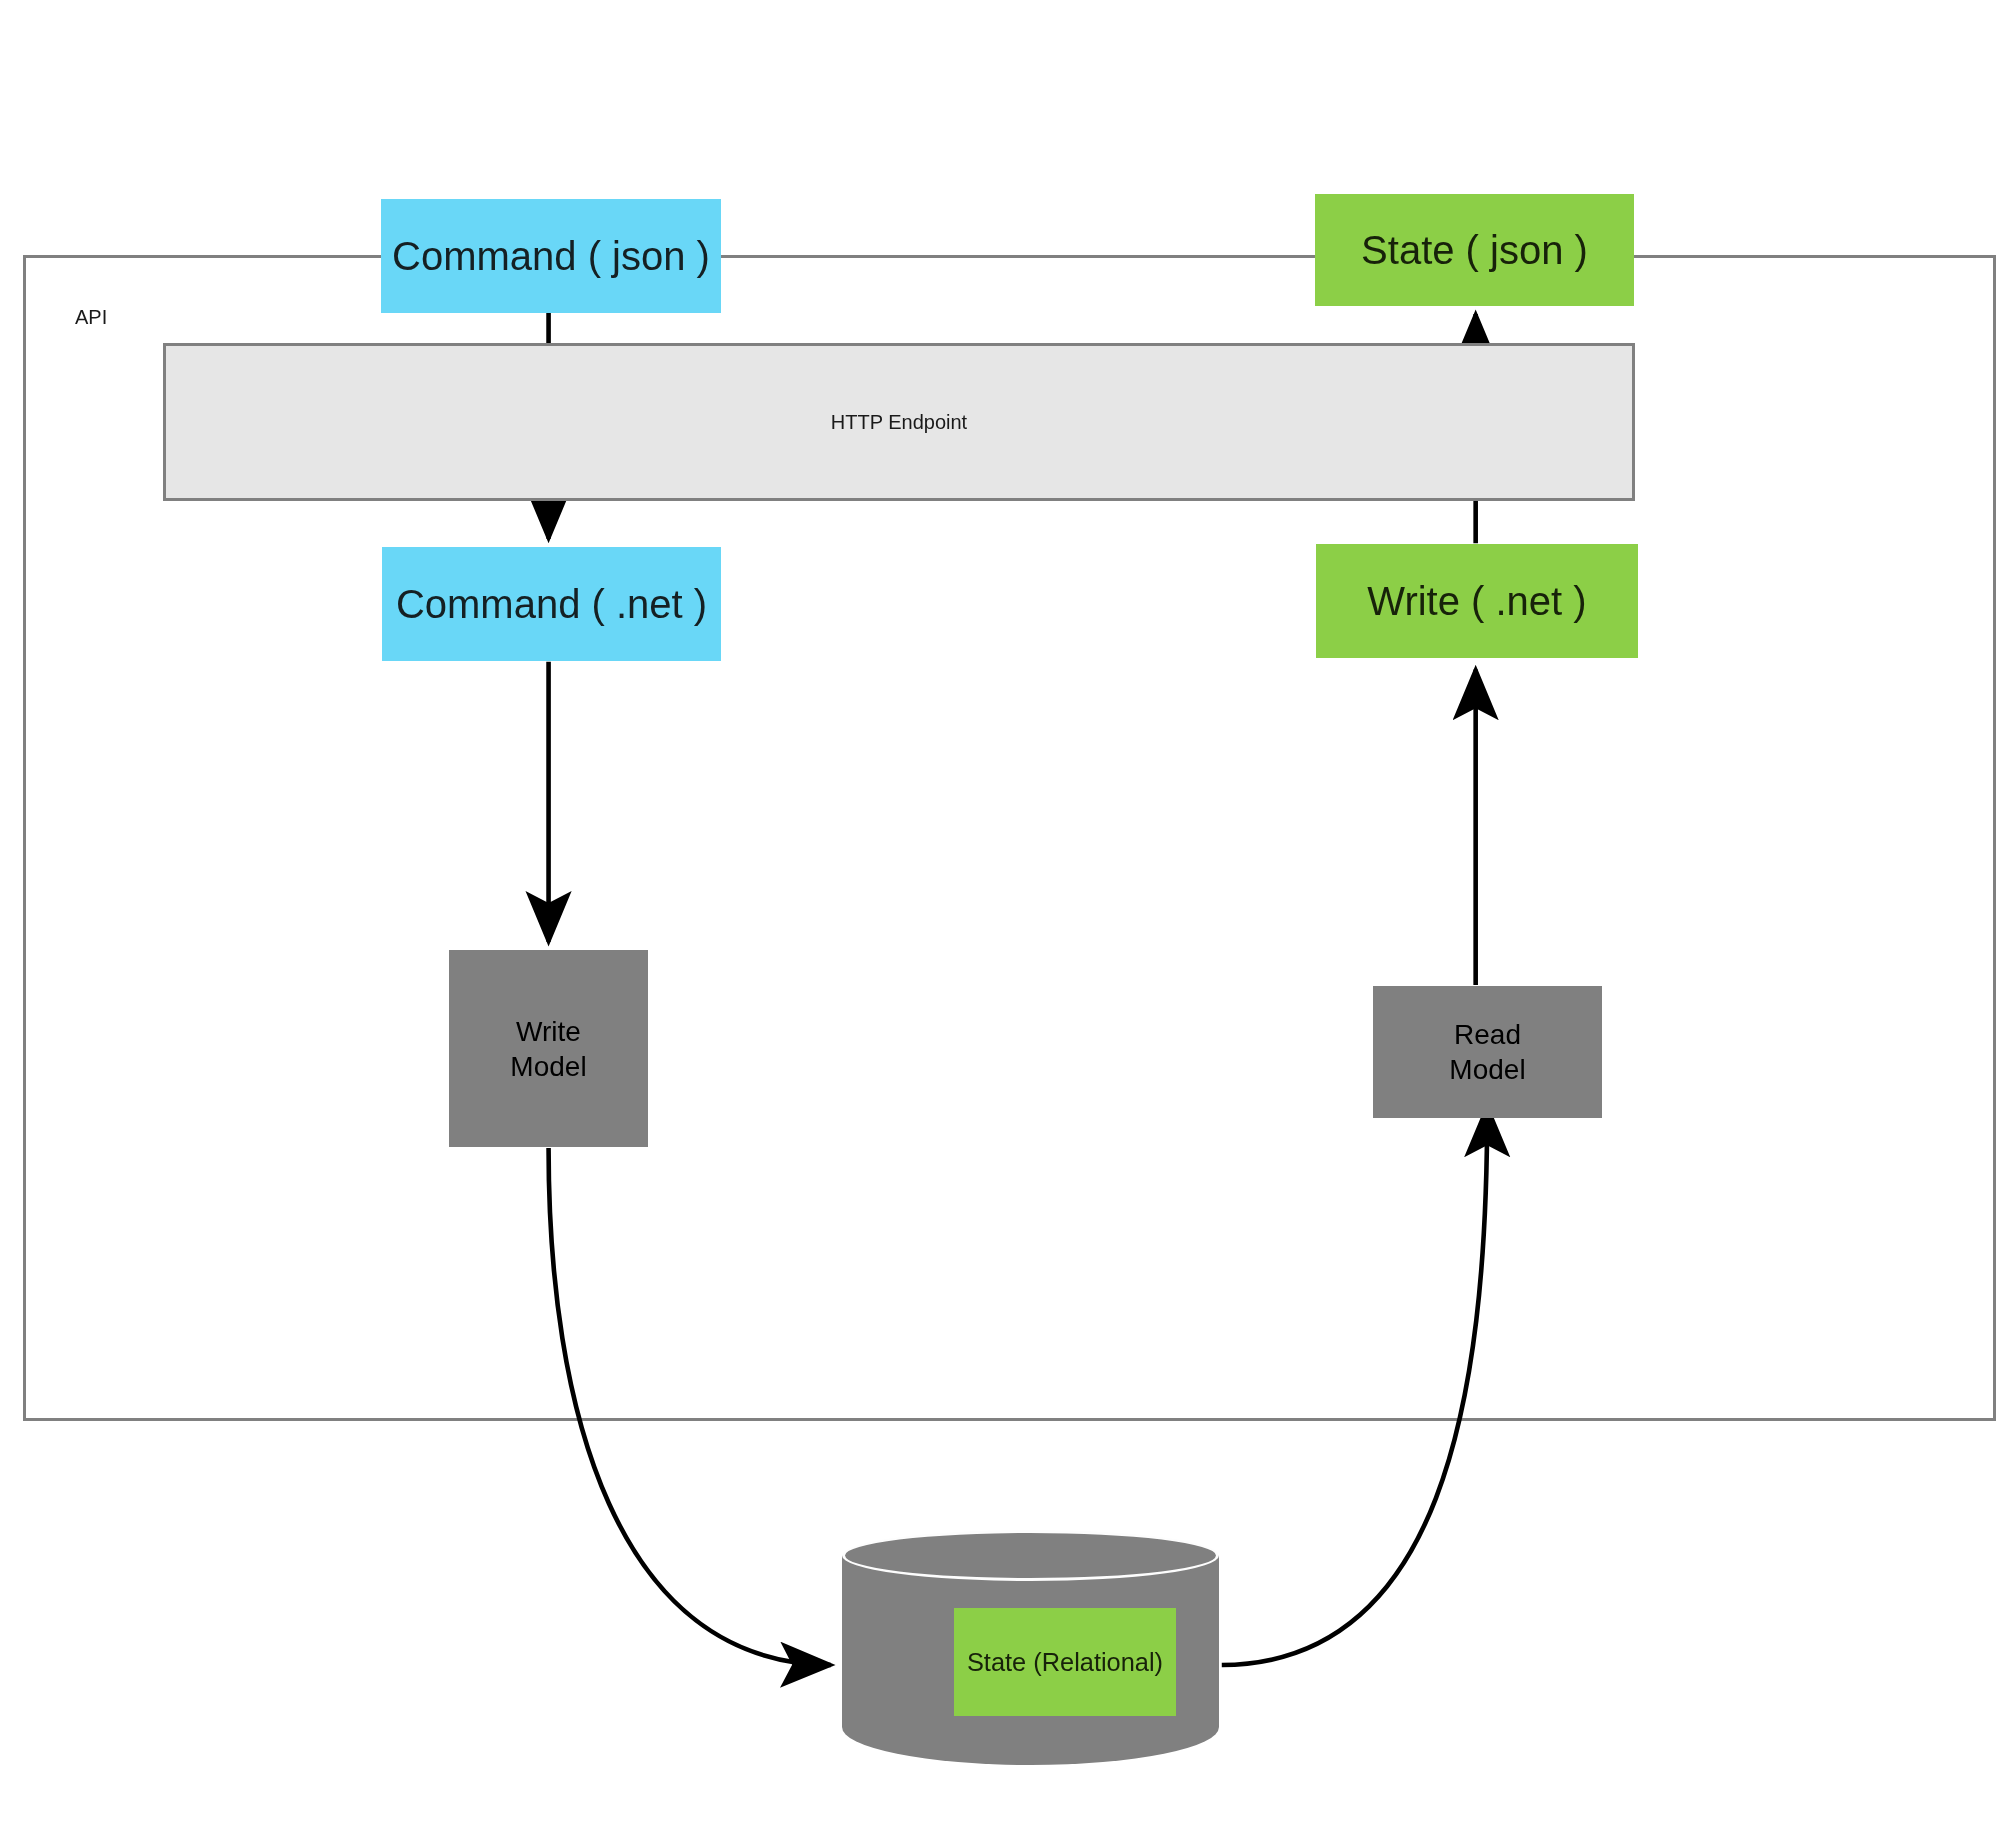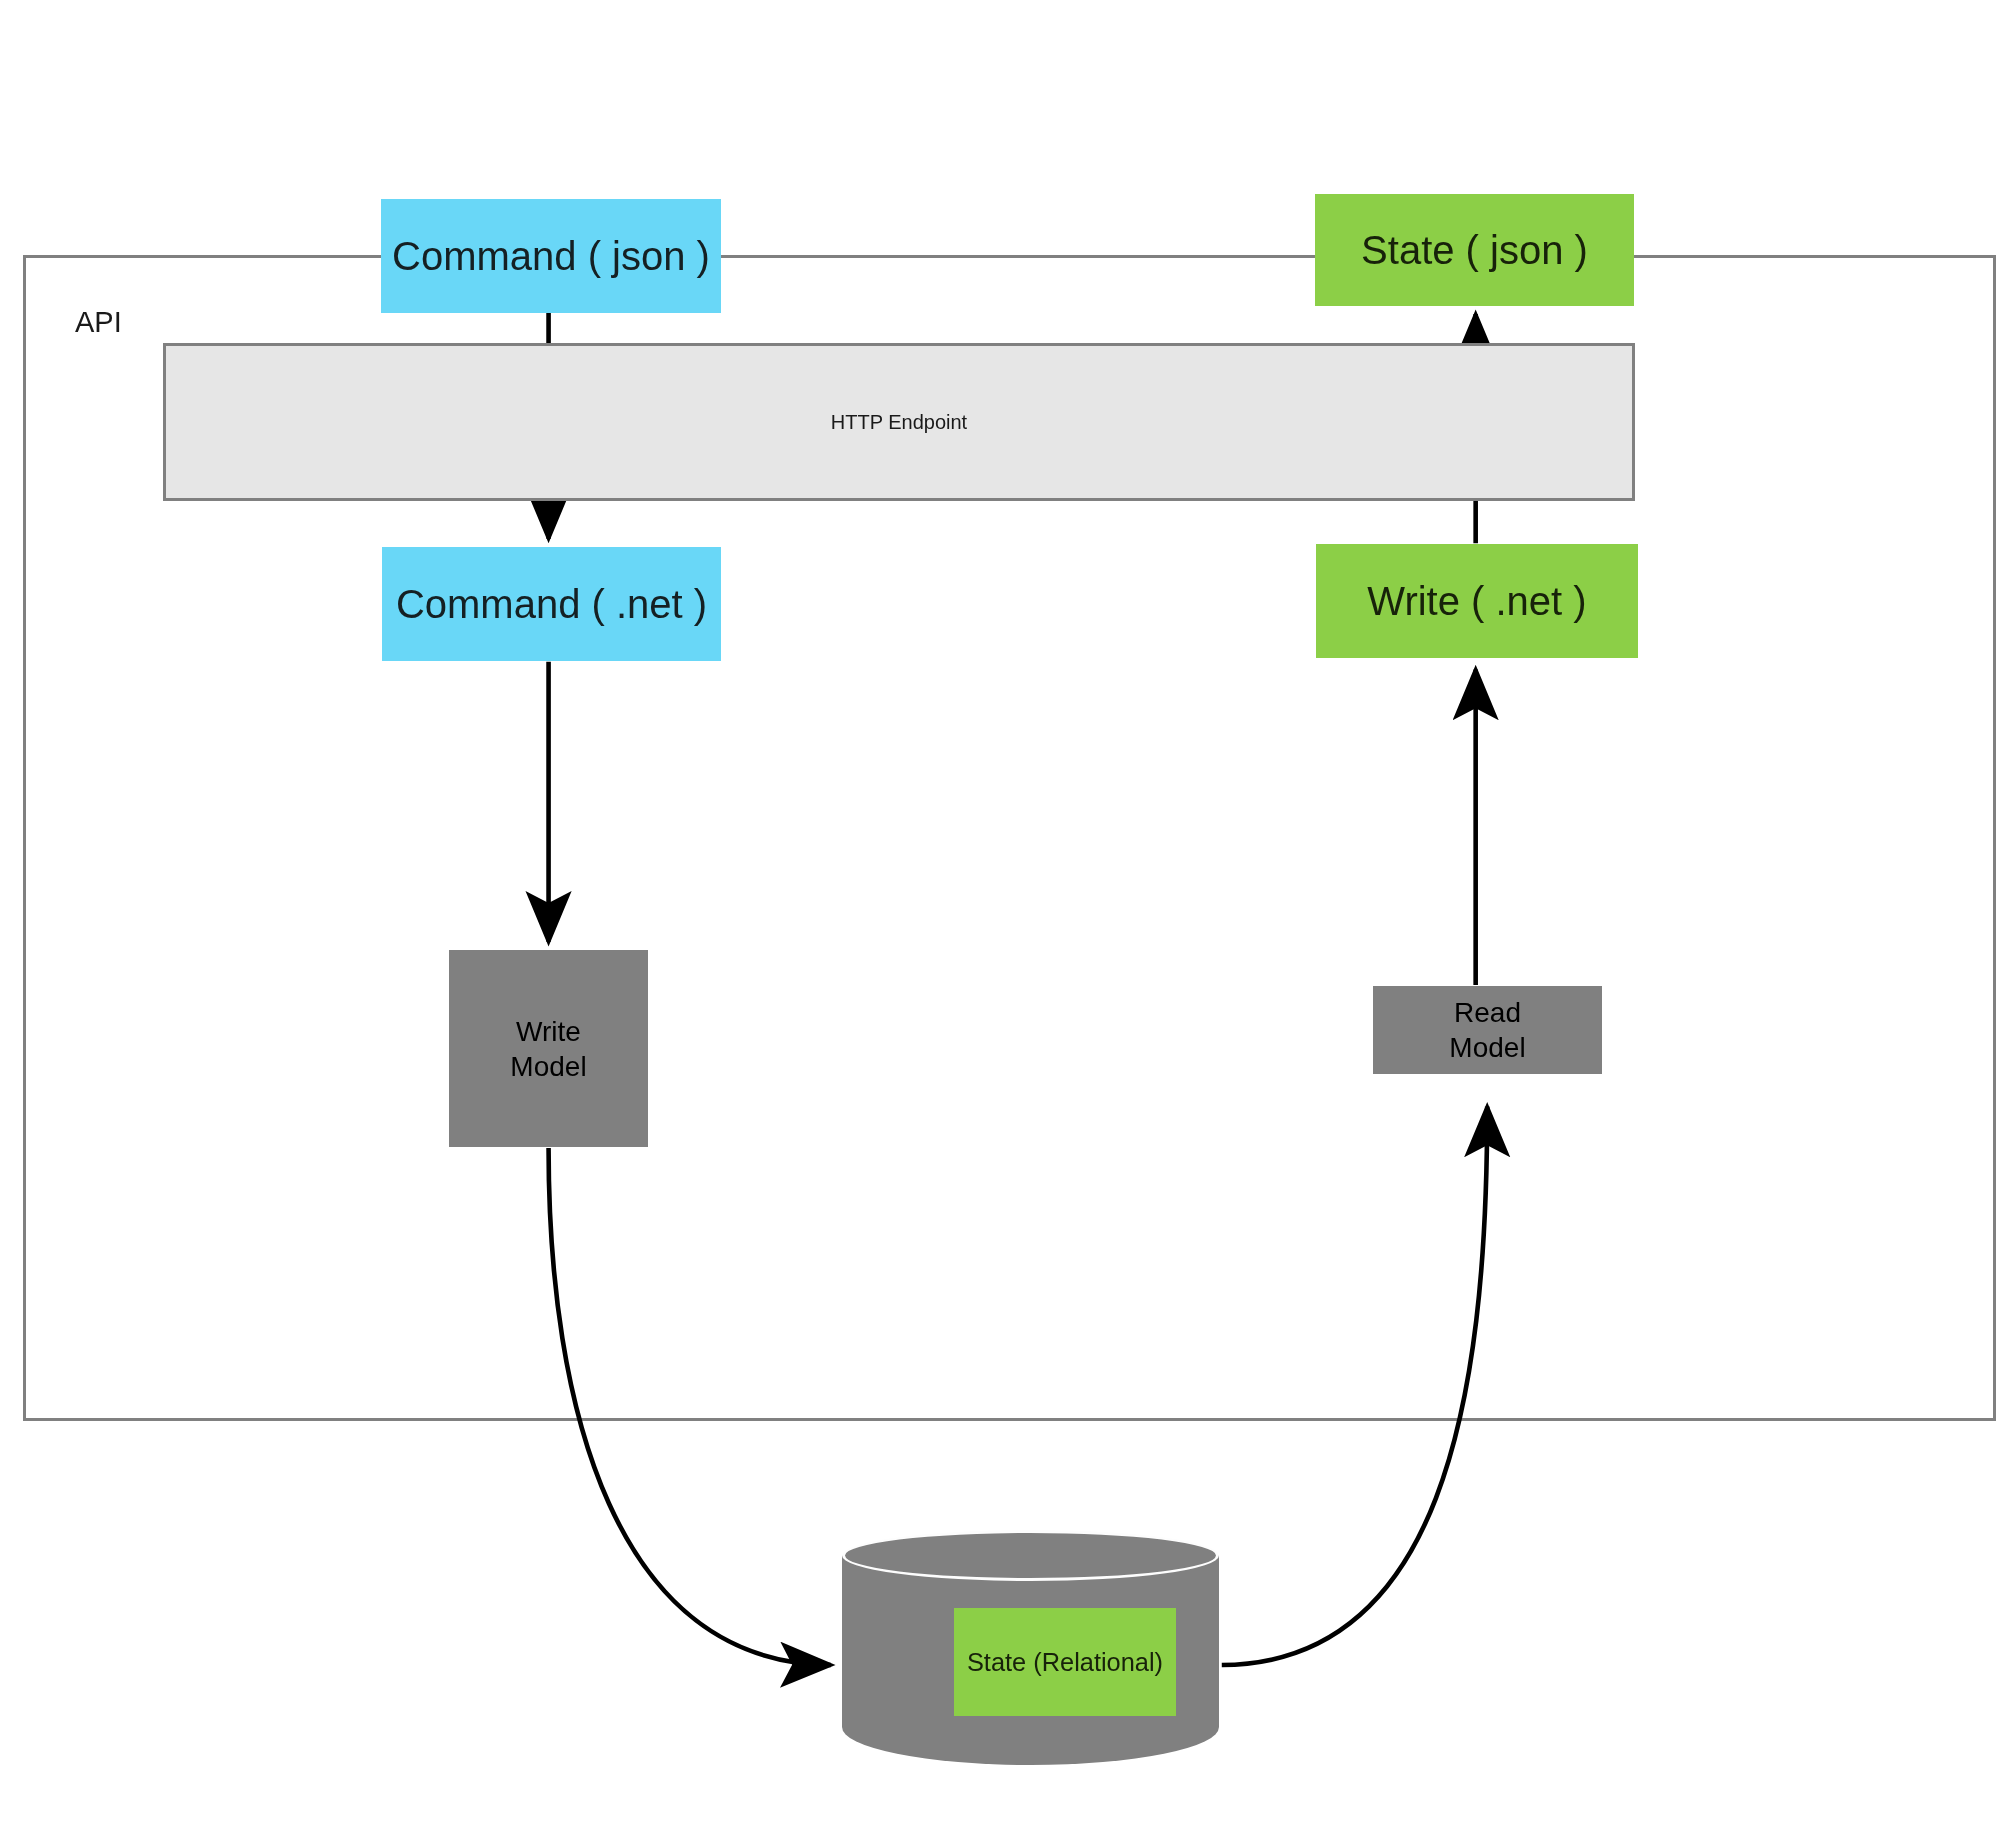--- a/index.html
+++ b/index.html
@@ -43,21 +43,21 @@
     width: 1973px;
     height: 1166px;
     border: 3.8px solid #808080;
     background: transparent;
     box-sizing: border-box;
   }
   #api-label {
     position: absolute;
     left: 75px;
     top: 306px;
-    font-size: 29px;
+    font-size: 20px;
     color: #1a1a1a;
     white-space: nowrap;
   }
   
   #http-endpoint {
     left: 163px;
     top: 343px;
     width: 1472px;
     height: 158px;
     background: #e6e6e6;
@@ -116,21 +116,21 @@
     top: 950px;
     width: 199px;
     height: 197px;
     font-size: 28px;
     flex-direction: column;
   }
   #read-model {
     left: 1373px;
     top: 986px;
     width: 229px;
-    height: 88px;
+    height: 132px;
     font-size: 28px;
     flex-direction: column;
   }
   .model-line { display: block; }
   
   #database {
     position: absolute;
     left: 842px;
     top: 1530px;
     width: 377px;

